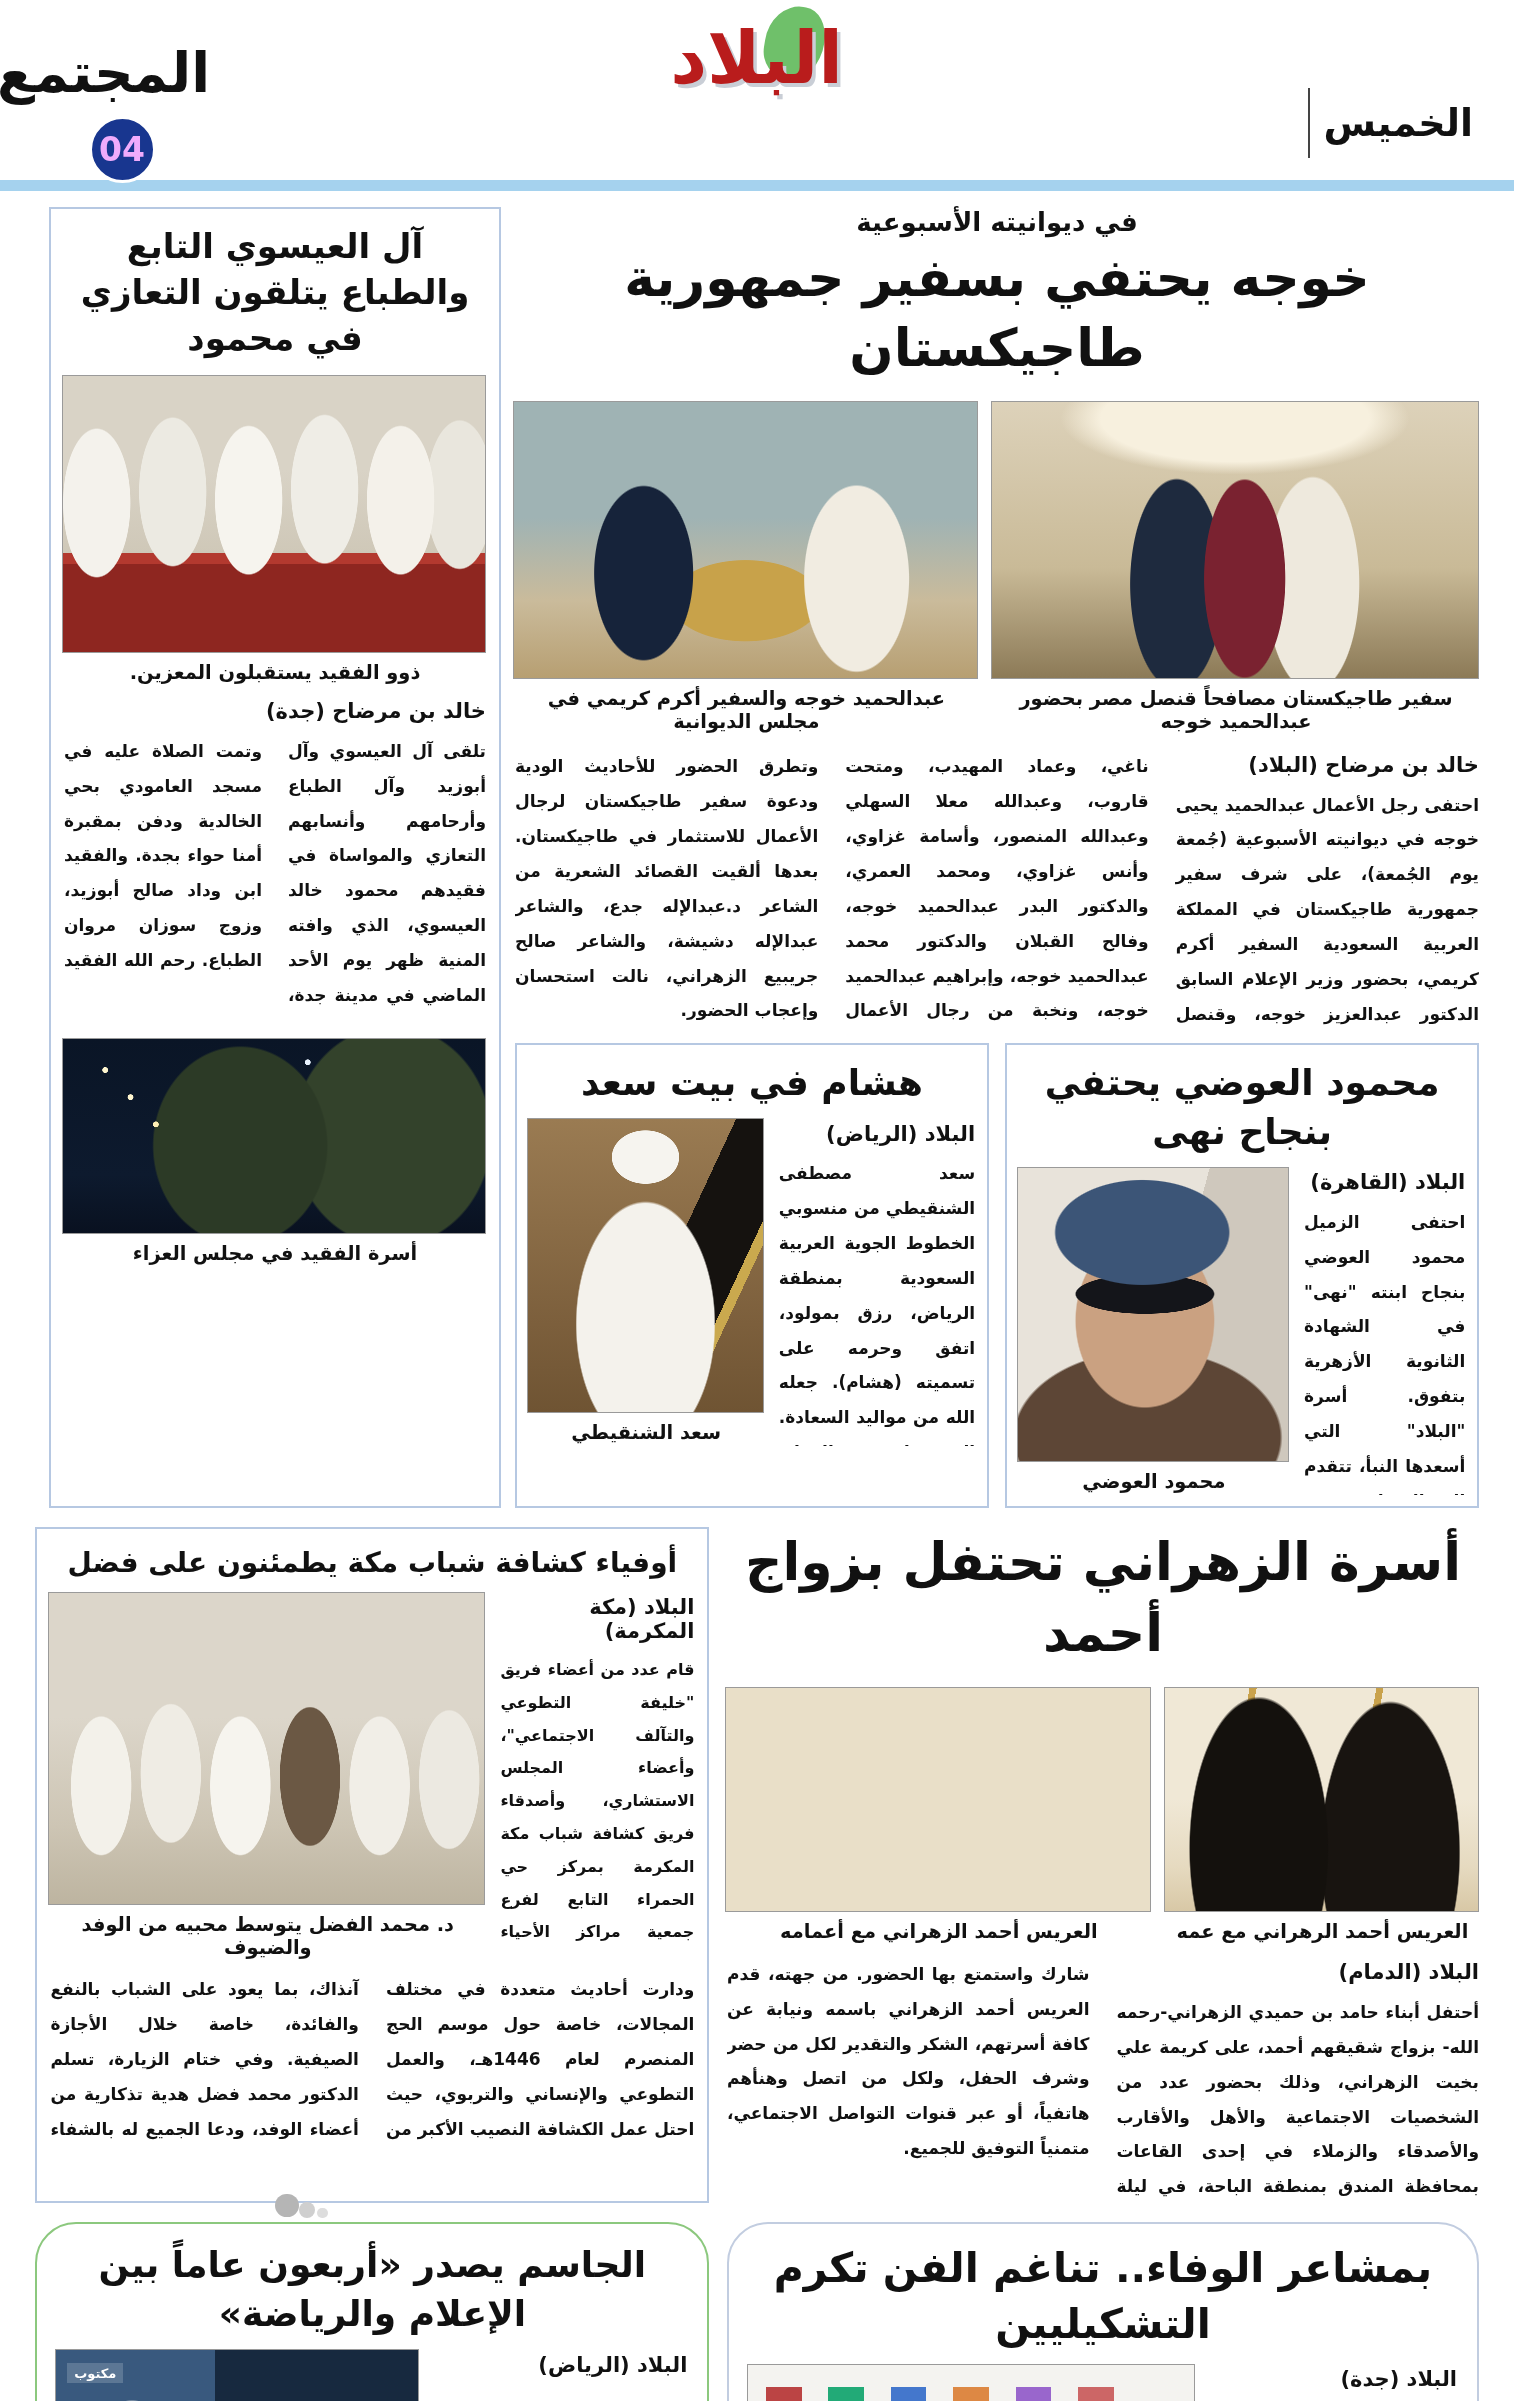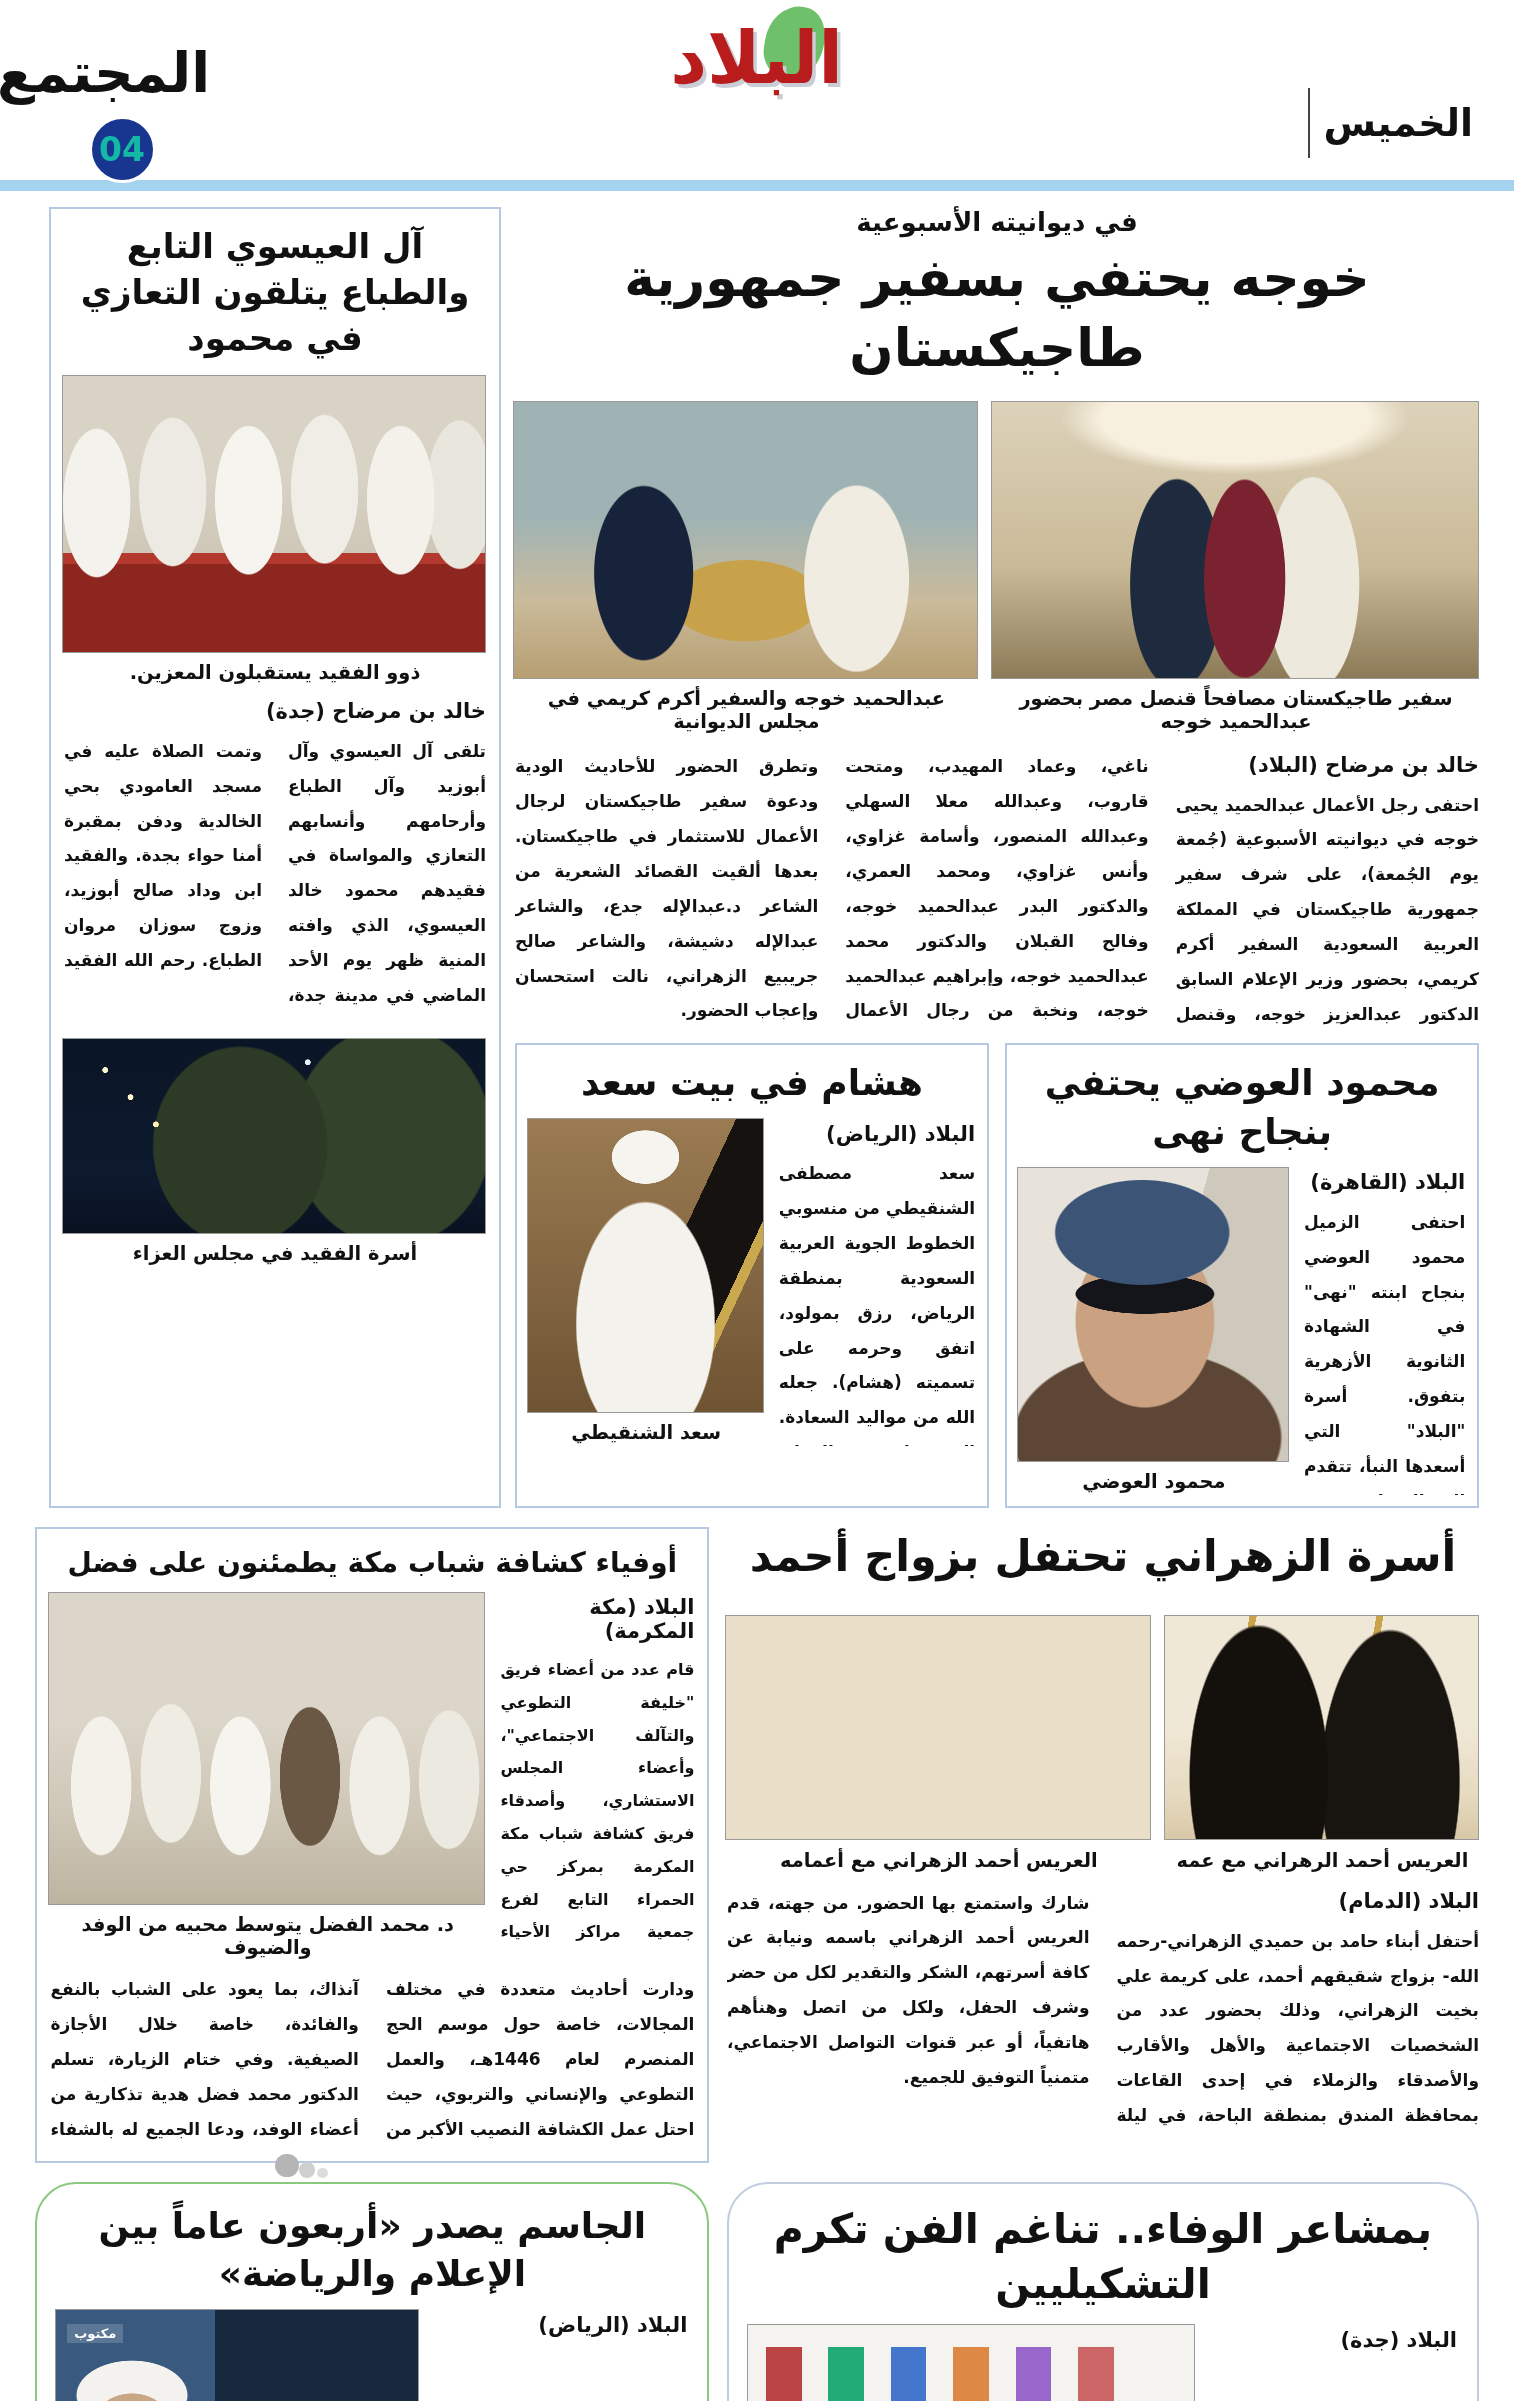--- a/index.html
+++ b/index.html
@@ -10,21 +10,21 @@
   .hdr-rule{position:absolute;bottom:3.5px;left:0;right:0;height:10.6px;background:#a5d2ee;}
   .hdr-date{position:absolute;right:41px;top:88px;display:flex;align-items:center;gap:14px;}
   .weekday{font-size:38px;font-weight:900;}
   .vsep{width:1.8px;height:70px;background:#444;}
   .dates{font-size:16px;font-weight:700;line-height:1.9;text-align:right;}
   .logo{position:absolute;left:50%;top:8.2px;transform:translateX(-50%);width:246px;height:164px;text-align:center;}
   .logo-map{position:absolute;top:-2.3px;right:56px;width:59px;height:74px;background:#6fc06a;border-radius:58% 42% 52% 48%/55% 45% 60% 40%;transform:rotate(9deg);}
   .logo-text{position:relative;font-size:72px;font-weight:900;color:#b91c1c;text-shadow:3.5px 3.5px 0 #c9ced6;line-height:1.4;text-align:center;}
   .hdr-sec{position:absolute;left:35px;top:46px;width:176px;text-align:center;}
   .section-name{font-size:55px;font-weight:900;line-height:1;}
-  .page-circle{width:61px;height:61px;border-radius:50%;background:#18368f;color:#14b8a6;font-size:33px;font-weight:900;display:flex;align-items:center;justify-content:center;margin:15.2px auto 0;position:relative;z-index:2;border:3.5px solid #fff;}
+  .page-circle{width:61px;height:61px;border-radius:50%;background:#18368f;color:#f0abfc;font-size:33px;font-weight:900;display:flex;align-items:center;justify-content:center;margin:15.2px auto 0;position:relative;z-index:2;border:3.5px solid #fff;}
 
   
   .band{padding:13px 35px 5.9px;}
   .b1{display:grid;grid-template-columns:964px 452px;gap:14px;}
   .b2{display:grid;grid-template-columns:752px 674px;gap:17.6px;}
   .b3{display:grid;grid-template-columns:752px 674px;gap:17.6px;}
   .headline{font-weight:900;text-align:center;line-height:1.35;}
   .kicker{font-size:26px;font-weight:900;text-align:center;}
   .byline{font-size:21px;font-weight:900;margin:3.5px 0 10.6px;}
   .col{font-size:17px;line-height:2.05;font-weight:700;text-align:justify;}
@@ -101,21 +101,21 @@
     radial-gradient(ellipse 30.5px 70px at 28% 58%, #efece4 0 98%, transparent 100%),
     radial-gradient(ellipse 30.5px 70px at 44% 62%, #f6f4ee 0 98%, transparent 100%),
     radial-gradient(ellipse 30.5px 70px at 60% 59%, #6b5844 0 98%, transparent 100%),
     radial-gradient(ellipse 30.5px 70px at 76% 62%, #f1eee7 0 98%, transparent 100%),
     radial-gradient(ellipse 30.5px 70px at 92% 60%, #ece9e1 0 98%, transparent 100%),
     linear-gradient(180deg,#dcd6ca 0 40%,#cdc5b4 75%,#bdb4a0);}
   .scout-cols{display:flex;gap:27px;margin-top:13px;height:176px;}
   .scout-cols>div{flex:1;min-width:0;}
 
   
-  .zah-head{font-size:43px;margin:0 0 30px;}
+  .zah-head{font-size:52px;margin:0 0 19px;}
   .ph-wed1{height:223px;background:
     repeating-linear-gradient(90deg, transparent 0 53px, rgba(187,148,66,.55) 53px 56px),
     radial-gradient(ellipse 33px 76px at 16% 66%, #f6f4ee 0 98%, transparent 100%),
     radial-gradient(ellipse 33px 76px at 34% 68%, #f1efe8 0 98%, transparent 100%),
     radial-gradient(ellipse 33px 76px at 52% 67%, #17130f 0 98%, transparent 100%),
     radial-gradient(ellipse 33px 76px at 70% 69%, #221c15 0 98%, transparent 100%),
     radial-gradient(ellipse 33px 76px at 87% 66%, #f3f1ea 0 98%, transparent 100%),
     linear-gradient(180deg,#efe6d2 0 55%,#e2d5ba 80%,#cbb astonia);
     background-color:#e9dfc8;}
   .ph-wed2{height:223px;background:

